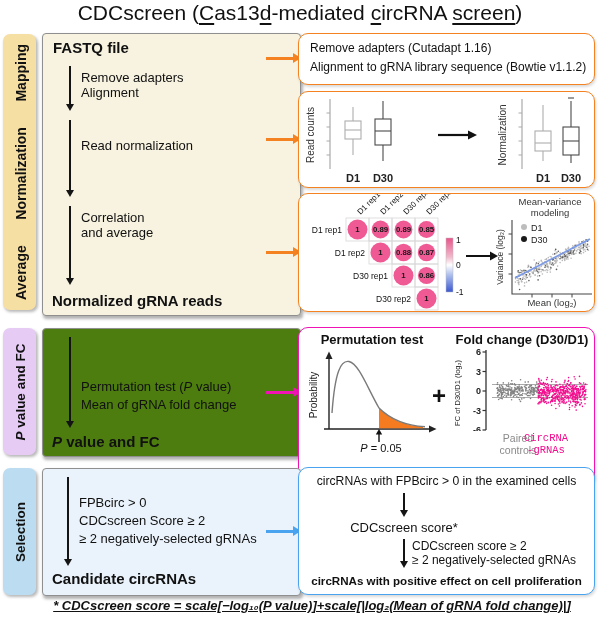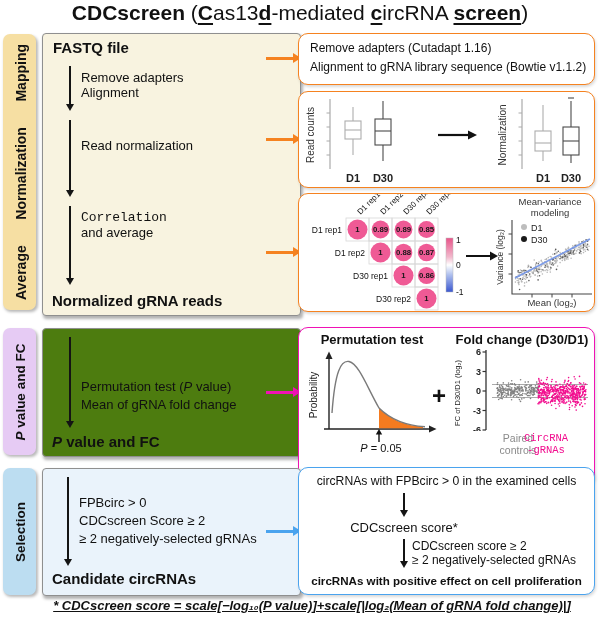--- a/index.html
+++ b/index.html
@@ -2,21 +2,21 @@
 <html><head>
 <meta charset="utf-8">
 <style>
   html,body{margin:0;padding:0;background:#fff;}
   .canvas{position:relative;width:600px;height:621px;background:#fff;overflow:hidden;
           font-family:"Liberation Sans","DejaVu Sans",sans-serif;color:#111;}
   .abs{position:absolute;}
 
   
   .title{position:absolute;top:1px;left:0;width:100%;text-align:center;font-size:21px;white-space:nowrap;}
-  .title .b{font-weight:bold;}
+  .title .b{font-weight:normal;}
   .title .u{text-decoration:underline;text-decoration-thickness:2px;text-underline-offset:3px;}
 
   
   .sidebar{position:absolute;left:3px;width:33px;border-radius:7px;box-shadow:1.5px 2px 3px rgba(0,0,0,.28);}
   .s1{top:34px;height:276px;background:#F6DFA3;}
   .s2{top:328px;height:127px;background:#E6CBF4;}
   .s3{top:468px;height:127px;background:#BCDDF1;}
   .vwrap{position:absolute;left:50%;top:50%;display:flex;align-items:center;
          transform:translate(-50%,-50%) rotate(-90deg);font-weight:bold;font-size:14px;white-space:nowrap;box-sizing:border-box;}
   .s1 .vwrap{width:276px;height:33px;justify-content:space-between;padding:0 10px;}
@@ -76,21 +76,21 @@
   </div>
 
   <div class="lbox lb1">
     <div class="fhead">FASTQ file</div>
     <div class="varrow" style="left:26px;top:32px;height:38px;"></div>
     <div class="flbl" style="left:38px;top:36px;">Remove adapters</div>
     <div class="flbl" style="left:38px;top:51px;">Alignment</div>
     <div class="varrow" style="left:26px;top:86px;height:70px;"></div>
     <div class="flbl" style="left:38px;top:104px;">Read normalization</div>
     <div class="varrow" style="left:26px;top:172px;height:72px;"></div>
-    <div class="flbl" style="left:38px;top:176px;font-family:Liberation Mono, monospace;">Correlation</div>
+    <div class="flbl" style="left:38px;top:176px;">Correlation</div>
     <div class="flbl" style="left:38px;top:191px;">and average</div>
     <div class="ffoot" style="top:258px;">Normalized gRNA reads</div>
   </div>
 
   <div class="harrow" style="left:266px;top:57px;color:#F58220;"></div>
   <div class="harrow" style="left:266px;top:138px;color:#F58220;"></div>
   <div class="harrow" style="left:266px;top:251px;color:#F58220;"></div>
 
   <div class="rbox rb1">
     <div class="line" style="top:7px;">Remove adapters (Cutadapt 1.16)</div>

